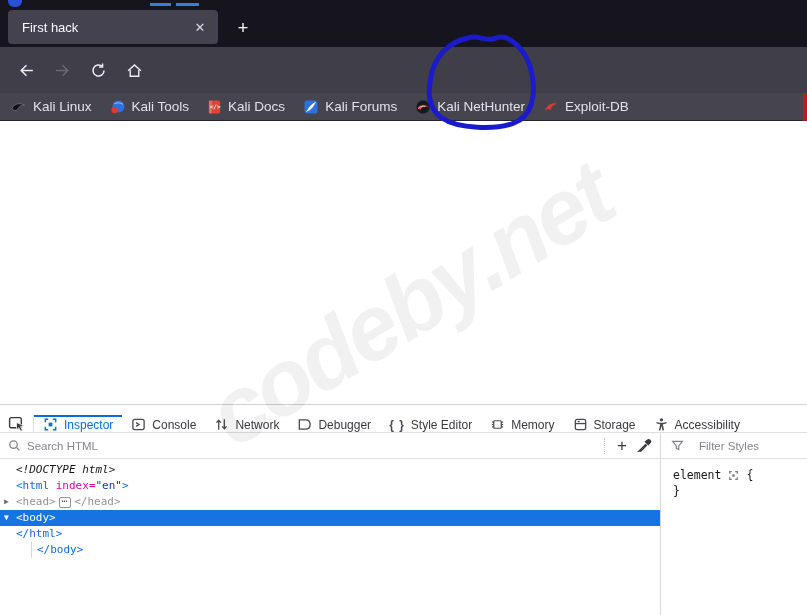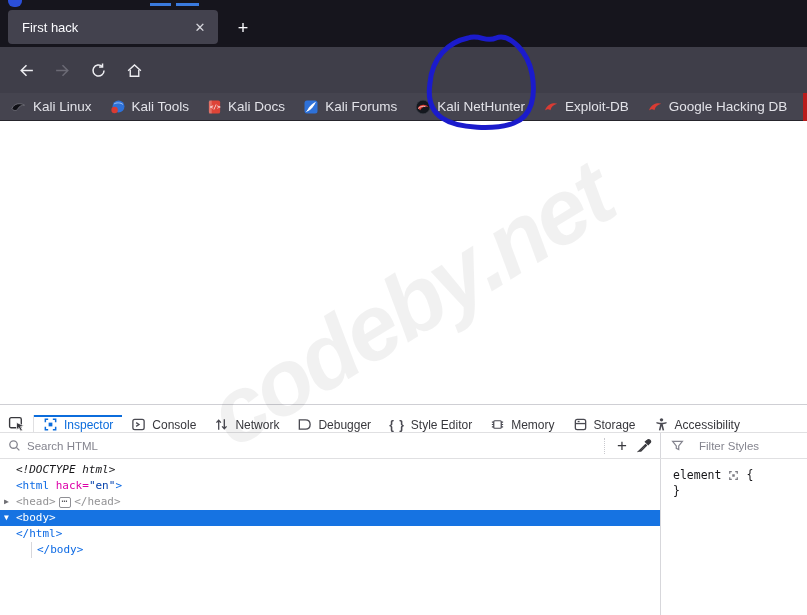--- a/index.html
+++ b/index.html
@@ -186,26 +186,20 @@
           <path d="M3.2 9.6 C5 7.4 8 6.8 10.4 7.6" stroke="#f0f0f0" stroke-width="0.7" fill="none"></path>
         </svg>
       <span>Kali NetHunter</span>
     </div>
     <div class="bm">
       <svg width="16" height="16" viewBox="0 0 16 16">
           <path d="M2 11.5 C4.5 4 12 3.5 14.2 4.8 C10.4 5.8 8.4 7.8 7.4 11.2 C5.6 9.4 3.4 10.2 2 11.5 Z" fill="#d93b33"></path>
         </svg>
       <span>Exploit-DB</span>
     </div>
-    <div class="bm">
-      <svg width="16" height="16" viewBox="0 0 16 16">
-          <path d="M2 11.5 C4.5 4 12 3.5 14.2 4.8 C10.4 5.8 8.4 7.8 7.4 11.2 C5.6 9.4 3.4 10.2 2 11.5 Z" fill="#d93b33"></path>
-        </svg>
-      <span>Google Hacking DB</span>
-    </div>
 
   </div>
 
   <div class="page"></div>
 
   <div class="watermark">codeby.net</div>
 
   <svg class="annotation" width="132" height="104" viewBox="0 0 132 104" fill="none">
     <path d="M20 55 C22 30 38 14 58 10 C70 6 76 15 86 10 C100 5 118 24 122 46 C126 68 122 88 104 95 C86 102 48 101 32 90 C20 82 18 68 20 55 Z" stroke="#1b1bcc" stroke-width="5" stroke-linejoin="round" stroke-linecap="round"></path>
   </svg>
@@ -298,21 +292,21 @@
       </div>
     </div>
 
     <div class="dt-body">
 
       <div class="markup">
         <div class="mline">
           <span class="doctype">&lt;!DOCTYPE html&gt;</span>
         </div>
         <div class="mline">
-          <span class="tag">&lt;html </span><span class="attr-name">hack</span><span class="attr-name">=</span><span class="attr-val">"en"</span><span class="tag">&gt;</span>
+          <span class="tag">&lt;html </span><span class="attr-name">index</span><span class="attr-name">=</span><span class="attr-val">"en"</span><span class="tag">&gt;</span>
         </div>
         <div class="mline">
           <span class="arrow">▶</span>
           <span class="dim">&lt;head&gt;</span>
           <span class="ellipsis-chip">⋯</span>
           <span class="dim">&lt;/head&gt;</span>
         </div>
         <div class="mline selected">
           <span class="arrow">▼</span>
           <span class="tag">&lt;body&gt;</span>

